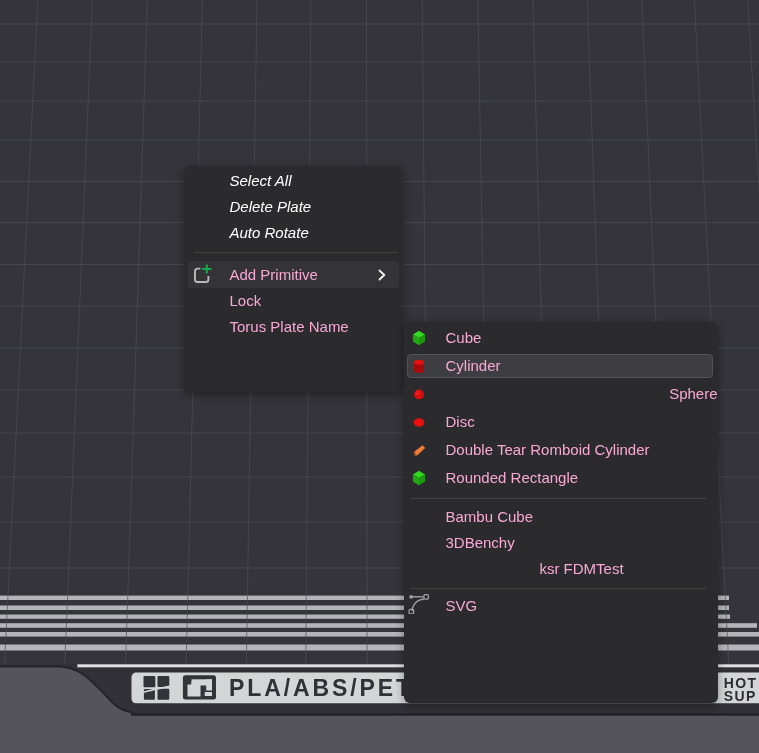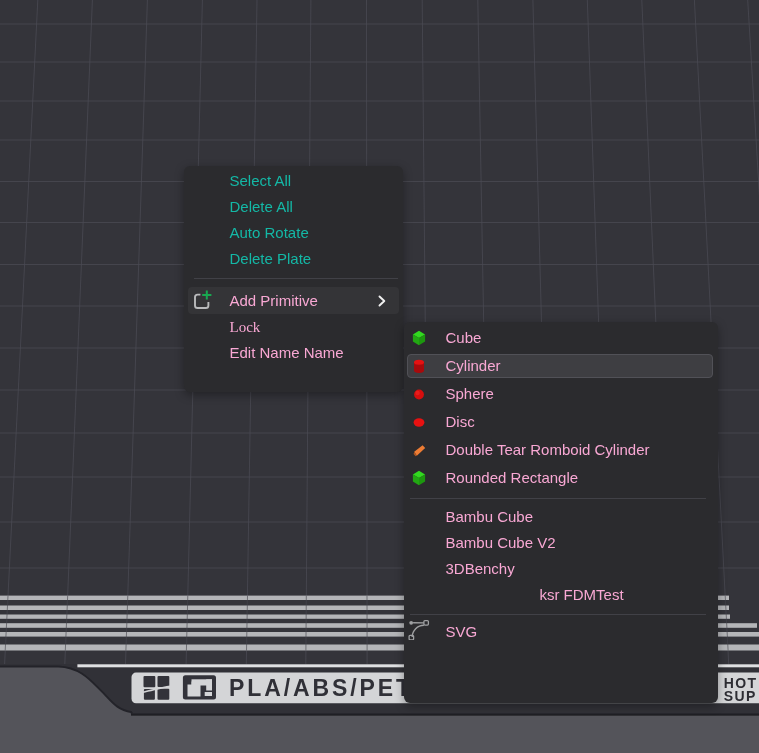--- a/index.html
+++ b/index.html
@@ -2,21 +2,21 @@
 <html><head>
 <meta charset="utf-8">
 <style>
   html,body{margin:0;padding:0;}
   body{width:759px;height:753px;overflow:hidden;position:relative;
        font-family:"Liberation Sans", sans-serif;background:#34343a;}
   #bg{position:absolute;left:0;top:0;}
   .menu{position:absolute;background:#2b2b2e;border-radius:6px;
         box-shadow:0 3px 10px rgba(0,0,0,0.35);z-index:10;}
   .row{position:relative;font-size:15px;color:#f9a8d4;white-space:nowrap;}
-  .dis{color:#14b8a6;}
+  .dis{color:#ffffff;font-style:italic;}
   .sep{height:1px;background:#414147;}
   .ric{position:absolute;left:7.5px;top:50%;margin-top:-8px;width:16px;height:16px;}
 </style>
 </head>
 <body>
 <svg id="bg" width="759" height="753" viewBox="0 0 759 753">
   <rect x="0" y="0" width="759" height="753" fill="#34343a"></rect>
 
   <g stroke="#45454d" stroke-width="1">
     <line x1="0" y1="24" x2="759" y2="24"></line>
@@ -115,36 +115,35 @@
   <path d="M0,715.7 H759 V753 H0 Z" fill="#54545a"></path>
 
   <path d="M0,667.9 H58 C 80,668.8 90,682 101,692.6 C 109,700.4 116,711.4 130,711.7 L759,711.7 V716 H0 Z" fill="none"></path>
   <path d="M0,666.5 H58.5 C 81,667.4 91,681 102,691.6 C 110,699.4 117,710.5 131,711.9 L131,753 L0,753 Z" fill="#54545a"></path>
   <path d="M0,666.5 H58.5 C 81,667.4 91,681 102,691.6 C 110,699.4 117,710.5 131,711.9 L132,713.6" stroke="#232329" stroke-width="2" fill="none"></path>
 </svg>
 
 <div class="menu" id="m1" style="left:183.5px;top:166px;width:219.5px;height:225.5px;">
   <div style="height:2px"></div>
   <div class="row dis" style="height:26px;line-height:26px;padding-left:46px;">Select All</div>
-  <div class="row dis" style="height:26px;line-height:26px;padding-left:46px;">Delete All</div>
+  <div class="row dis" style="height:26px;line-height:26px;padding-left:46px;">Delete Plate</div>
   <div class="row dis" style="height:26px;line-height:26px;padding-left:46px;">Auto Rotate</div>
-  <div class="row dis" style="height:26px;line-height:26px;padding-left:46px;">Delete Plate</div>
   <div class="sep" style="margin:6px 5px 8px 10px;"></div>
   <div class="row" style="height:27px;line-height:27px;padding-left:42px;background:rgba(255,255,255,0.045);border-radius:4px;margin:0 4px;padding-right:0;">
     <svg style="position:absolute;left:5.8px;top:2.6px;" width="20" height="20" viewBox="0 0 20 20">
       <path d="M7.4,4.6 H4.6 a2.6,2.6 0 0 0 -2.6,2.6 v8.2 a2.6,2.6 0 0 0 2.6,2.6 h8.2 a2.6,2.6 0 0 0 2.6,-2.6 V11.9" stroke="#b9babc" stroke-width="1.9" fill="none"></path>
       <path d="M13.8,0.4 V9.6 M9.2,5 H18.4" stroke="#18a850" stroke-width="2" fill="none"></path>
     </svg>
     Add Primitive
     <svg style="position:absolute;right:13px;top:50%;margin-top:-6px;" width="8" height="12" viewBox="0 0 8 12">
       <path d="M1.5,1.5 L6.3,6 L1.5,10.5" stroke="#f0f0f0" stroke-width="1.9" fill="none" stroke-linecap="round" stroke-linejoin="round"></path>
     </svg>
   </div>
-  <div class="row" style="height:26px;line-height:26px;padding-left:46px;font-family:Liberation Serif, serif;">Lock</div>
-  <div class="row" style="height:26px;line-height:26px;padding-left:46px;">Edit Name Name</div>
+  <div class="row" style="height:26px;line-height:26px;padding-left:46px;">Lock</div>
+  <div class="row" style="height:26px;line-height:26px;padding-left:46px;">Torus Plate Name</div>
 </div>
 
 <div class="menu" id="m2" style="left:403.5px;top:322px;width:314px;height:381px;">
   <div style="height:2.3px"></div>
   <div class="row" style="height:28px;line-height:28px;padding-left:42px;">
     <svg class="ric" viewBox="0 0 16 16">
         <g>
       <polygon points="8,0.8 14.1,4.4 8,8 1.9,4.4" fill="#32d920"></polygon>
       <polygon points="1.9,4.4 8,8 8,15.2 1.9,11.6" fill="#22a813"></polygon>
       <polygon points="14.1,4.4 8,8 8,15.2 14.1,11.6" fill="#1d980f"></polygon>
@@ -152,21 +151,21 @@
       </svg>
     Cube</div>
   <div class="row" style="height:28px;line-height:28px;padding-left:42px;position:relative;">
     <div style="position:absolute;left:3.5px;right:5px;top:2px;bottom:2px;background:#3e3e42;border:1px solid #515157;border-radius:4px;"></div>
     <svg class="ric" style="z-index:2" viewBox="0 0 16 16">
       <rect x="3" y="4" width="10" height="8.6" fill="#a80a0c"></rect>
       <ellipse cx="8" cy="12.6" rx="5" ry="2.4" fill="#a80a0c"></ellipse>
       <ellipse cx="8" cy="4.2" rx="5" ry="2.5" fill="#e51212"></ellipse>
     </svg>
     <span style="position:relative;z-index:2">Cylinder</span></div>
-  <div class="row" style="height:28px;line-height:28px;padding-left:42px;">
+  <div class="row" style="height:28px;line-height:28px;padding-left:42px;text-align:right;">
     <svg class="ric" viewBox="0 0 16 16">
       <circle cx="8" cy="8.5" r="4.9" fill="#d60e0e"></circle>
       <circle cx="6.6" cy="7" r="2.2" fill="#ee2222" opacity="0.75"></circle>
     </svg>
     Sphere</div>
   <div class="row" style="height:28px;line-height:28px;padding-left:42px;">
     <svg class="ric" viewBox="0 0 16 16">
       <ellipse cx="8" cy="8.5" rx="5.4" ry="4.2" fill="#e81111"></ellipse>
     </svg>
     Disc</div>
@@ -180,21 +179,20 @@
     <svg class="ric" viewBox="0 0 16 16">
         <g>
       <polygon points="8,0.8 14.1,4.4 8,8 1.9,4.4" fill="#32d920"></polygon>
       <polygon points="1.9,4.4 8,8 8,15.2 1.9,11.6" fill="#22a813"></polygon>
       <polygon points="14.1,4.4 8,8 8,15.2 14.1,11.6" fill="#1d980f"></polygon>
     </g>
       </svg>
     Rounded Rectangle</div>
   <div class="sep" style="margin:5.5px 12px 5px 6px;"></div>
   <div class="row" style="height:26px;line-height:26px;padding-left:42px;">Bambu Cube</div>
-  <div class="row" style="height:26px;line-height:26px;padding-left:42px;">Bambu Cube V2</div>
   <div class="row" style="height:26px;line-height:26px;padding-left:42px;">3DBenchy</div>
   <div class="row" style="height:26px;line-height:26px;padding-left:42px;text-align:center;">ksr FDMTest</div>
   <div class="sep" style="margin:6.5px 12px 3px 6px;"></div>
   <div class="row" style="height:28px;line-height:28px;padding-left:42px;">
     <svg style="position:absolute;left:4px;top:0;" width="22" height="22" viewBox="0 0 22 22">
       <path d="M5.1,4.8 L15.9,4.9 M15.9,7.3 A11.7,11.7 0 0 0 4.2,18.9" stroke="#9fa0a2" stroke-width="1.4" fill="none"></path>
       <circle cx="3.2" cy="4.8" r="1.9" fill="#9fa0a2"></circle>
       <rect x="15.9" y="2.6" width="4.5" height="4.5" rx="1" fill="none" stroke="#9fa0a2" stroke-width="1.3"></rect>
       <rect x="1.1" y="17.3" width="4.5" height="4.5" rx="1" fill="none" stroke="#9fa0a2" stroke-width="1.3"></rect>
     </svg>

